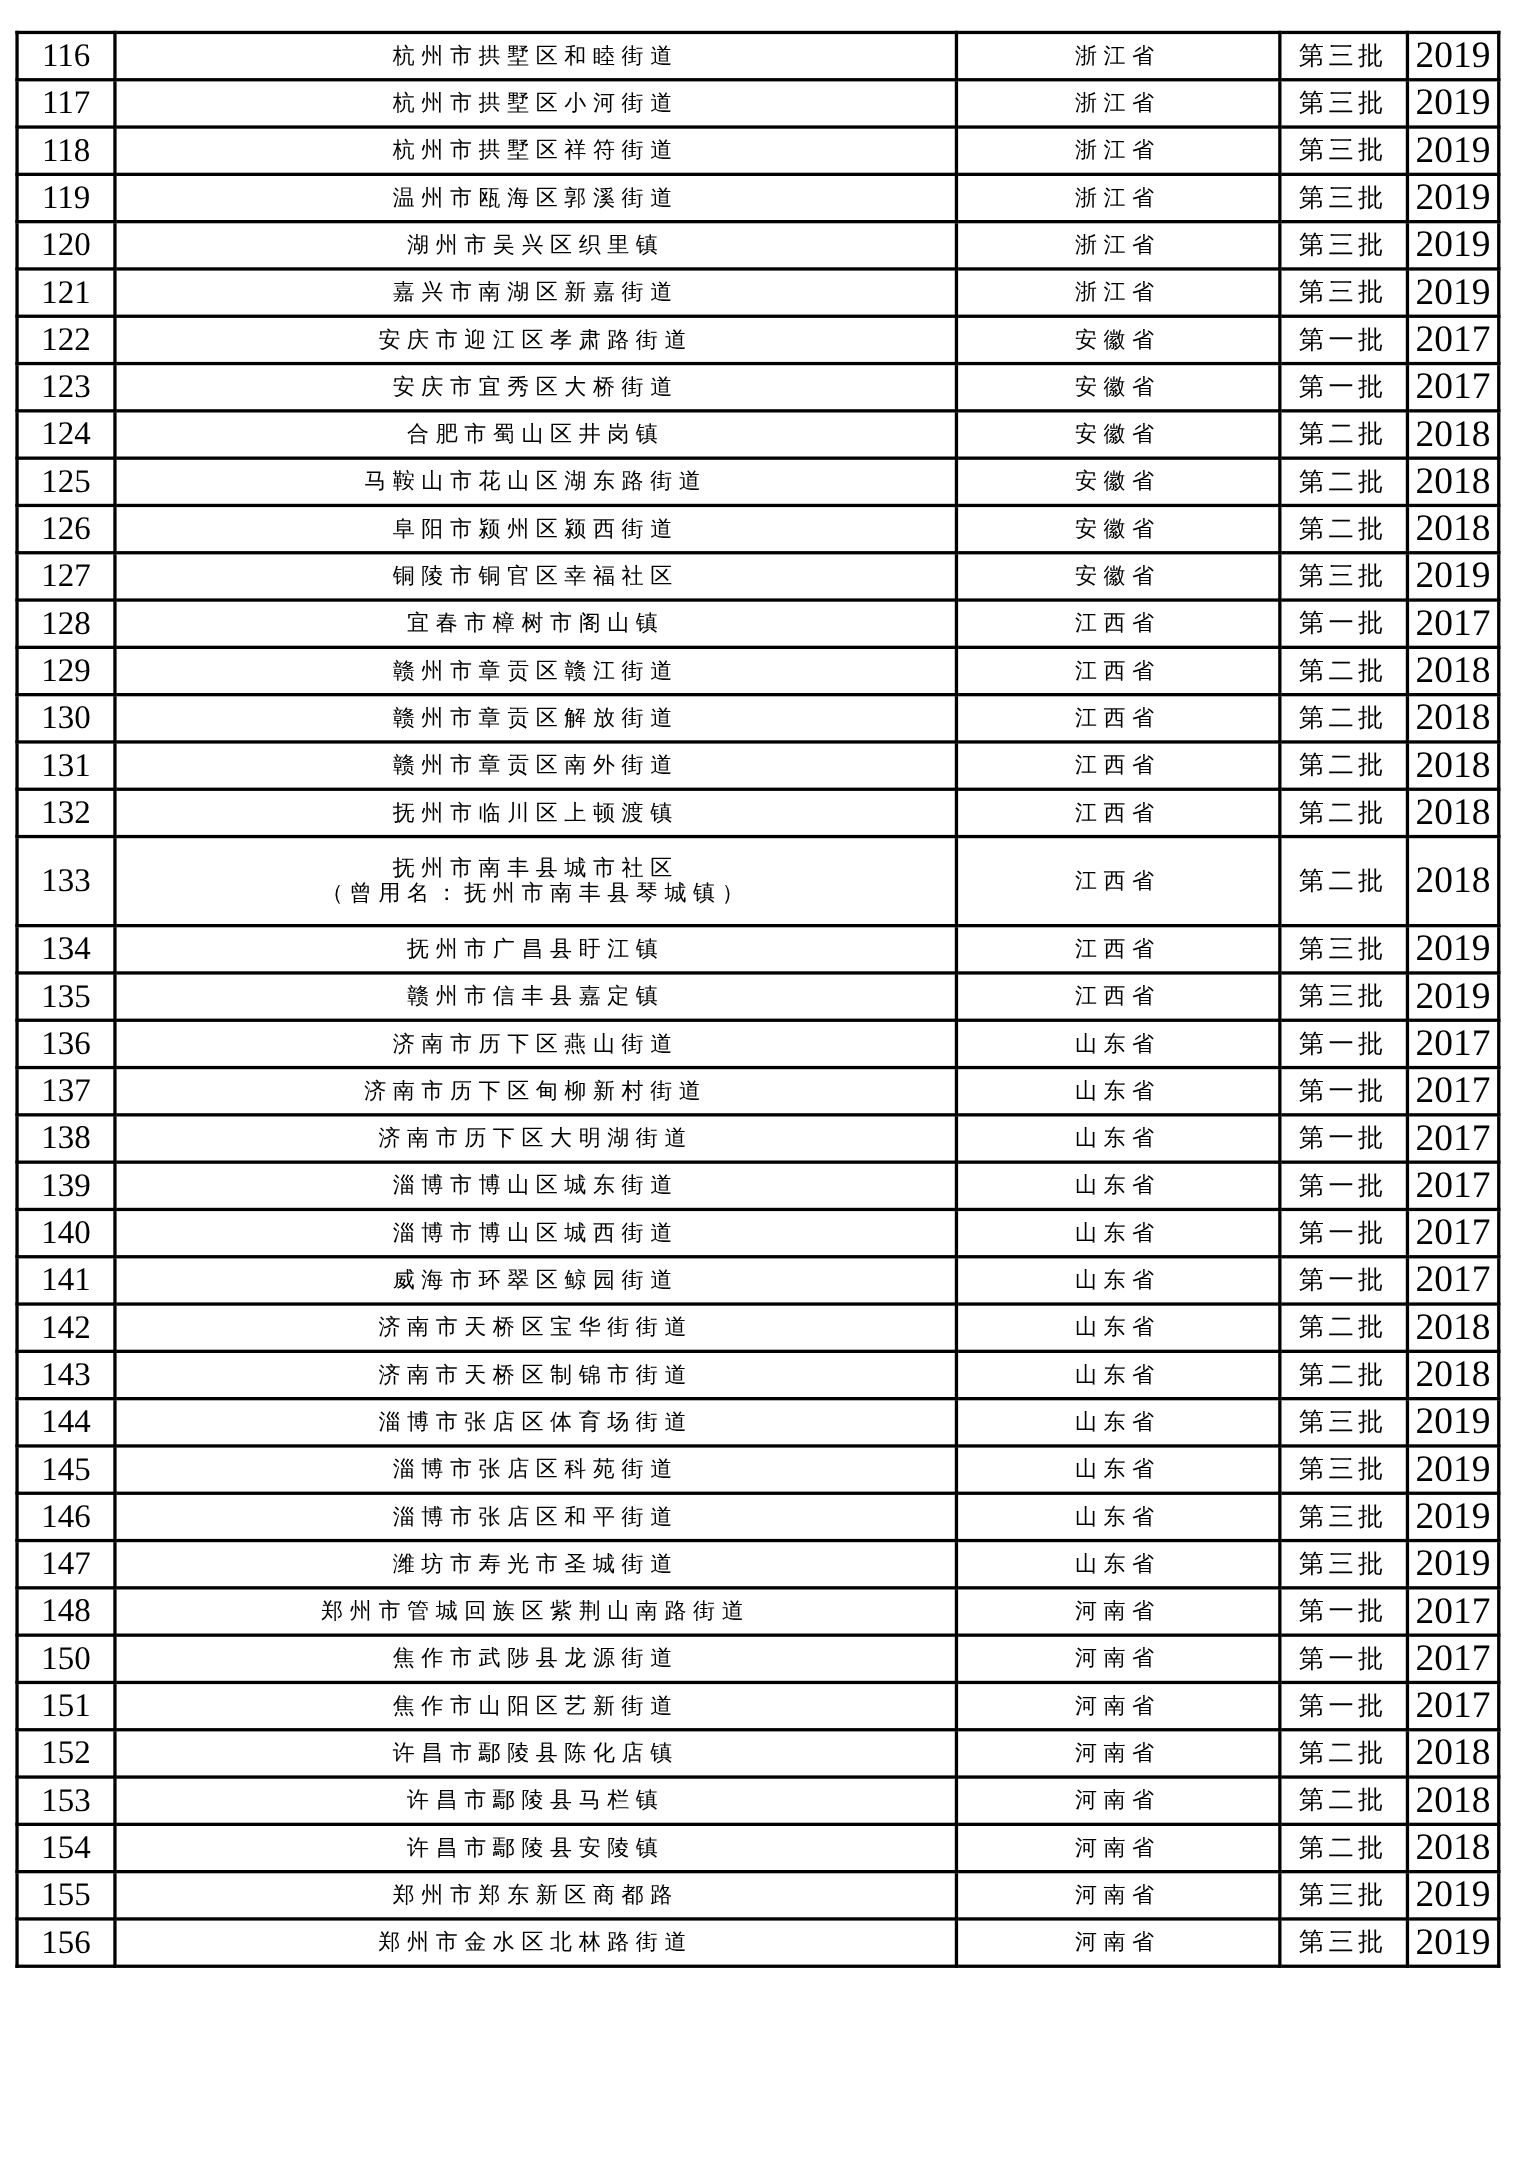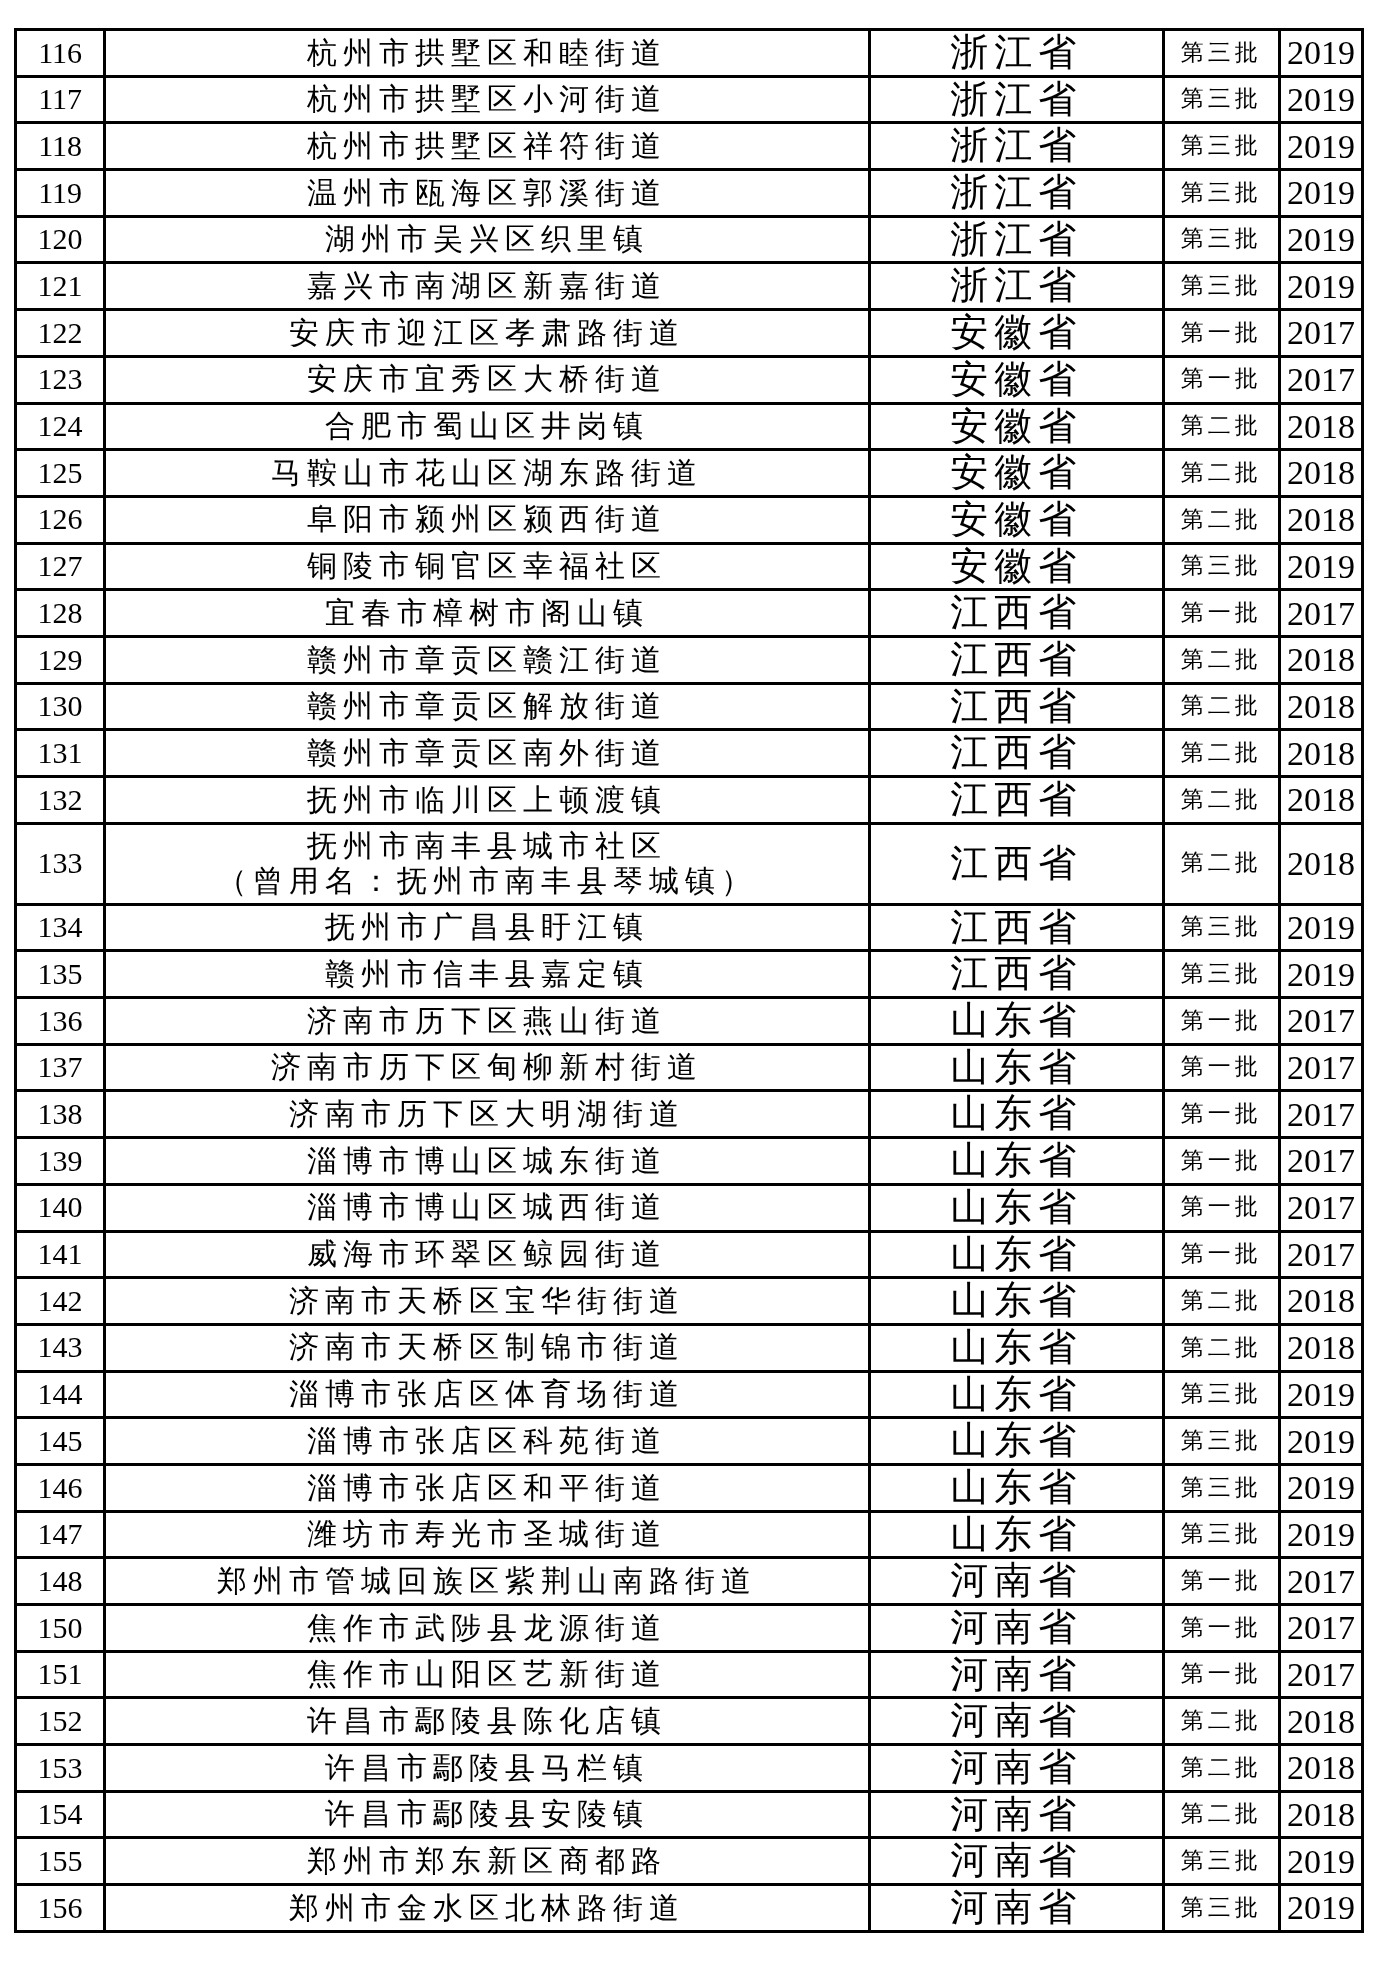--- a/index.html
+++ b/index.html
@@ -41,26 +41,26 @@
       overflow: hidden;
     }
     table.list tr.tall td {
       height: 78px;
     }
     td.c-no {
       font-size: 30px;
       width: 86px;
     }
     td.c-name {
-      font-size: 30px;
+      font-size: 20px;
       letter-spacing: 6px;
       width: 760px;
     }
     td.c-prov {
-      font-size: 38px;
+      font-size: 20px;
       letter-spacing: 6px;
       width: 290px;
     }
     td.c-batch {
       font-size: 23px;
       letter-spacing: 4px;
       width: 113px;
       border-right-width: 1px;
     }
     td.c-year {

